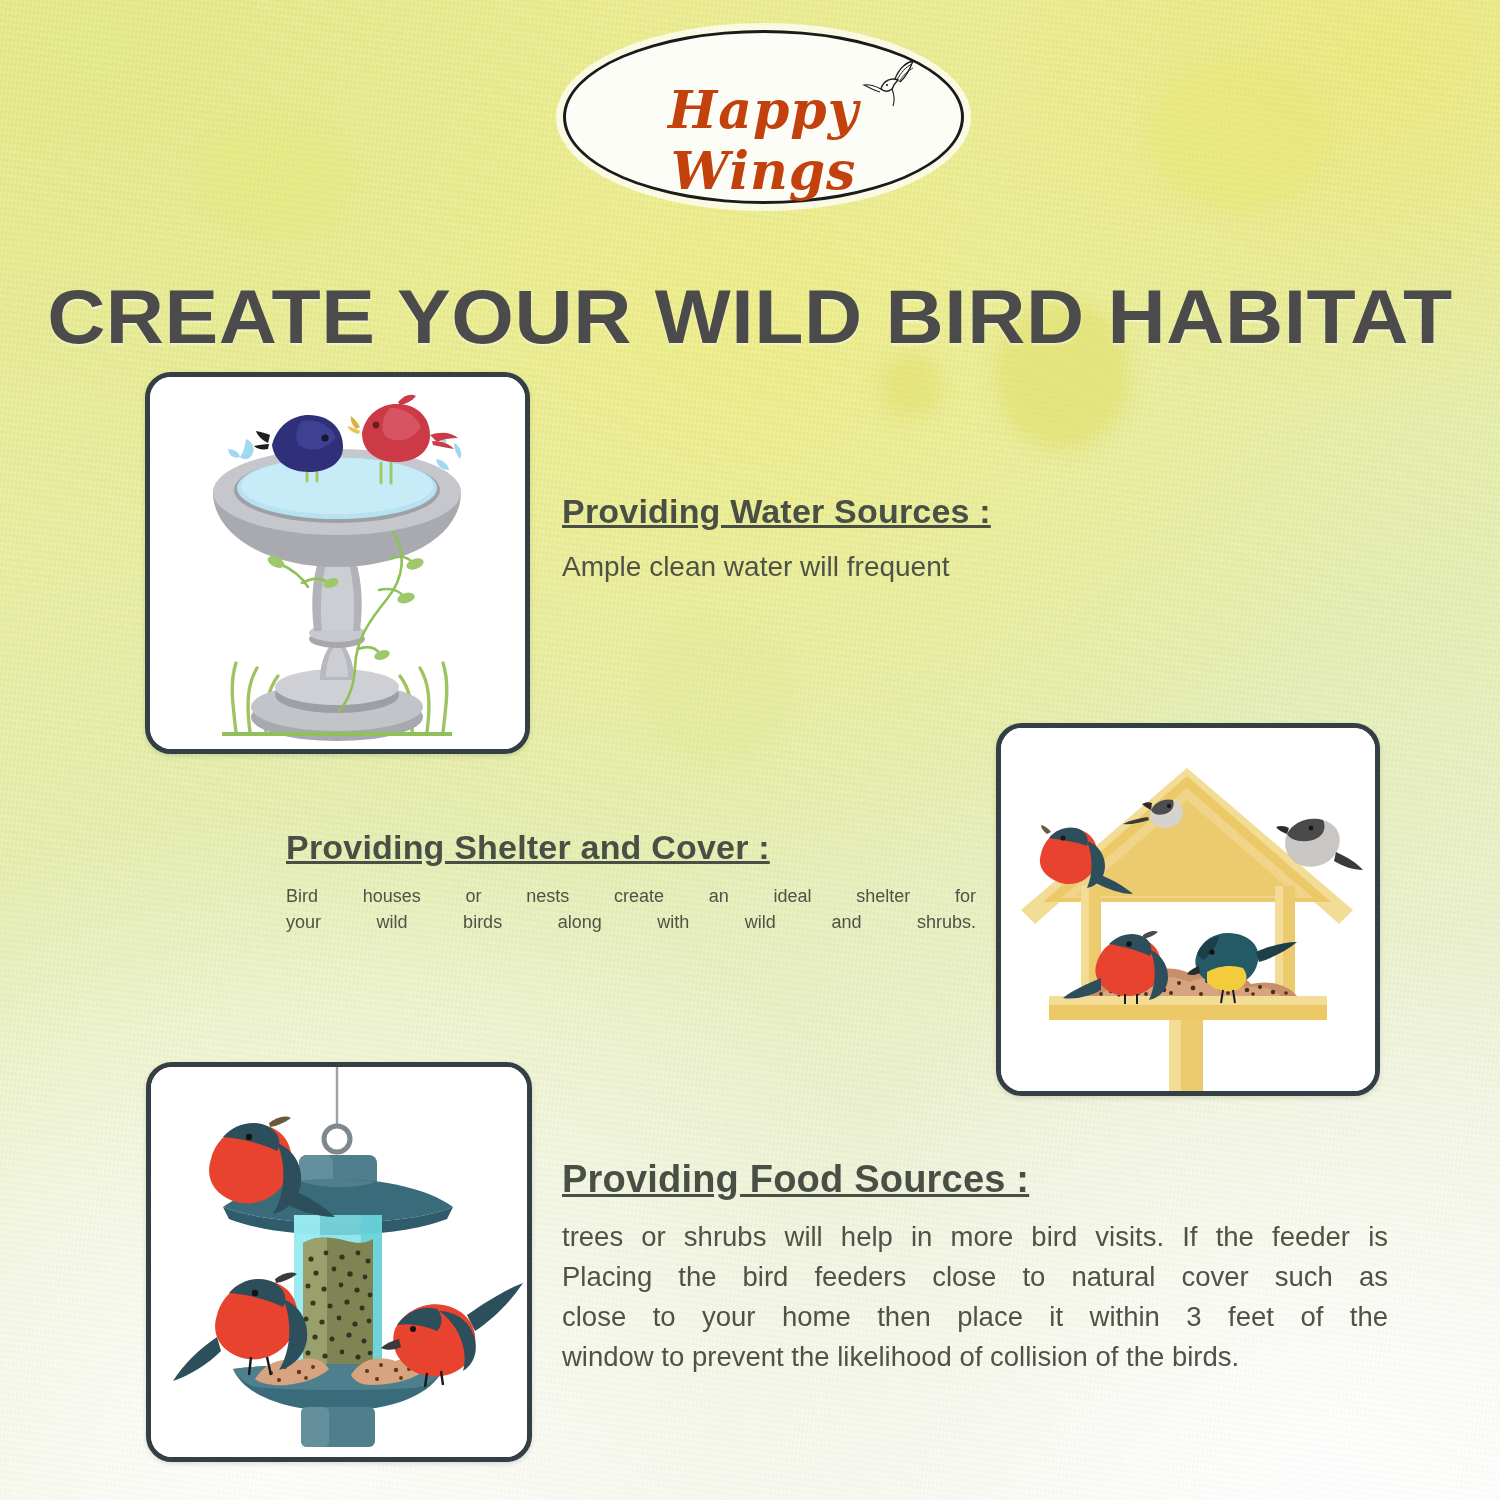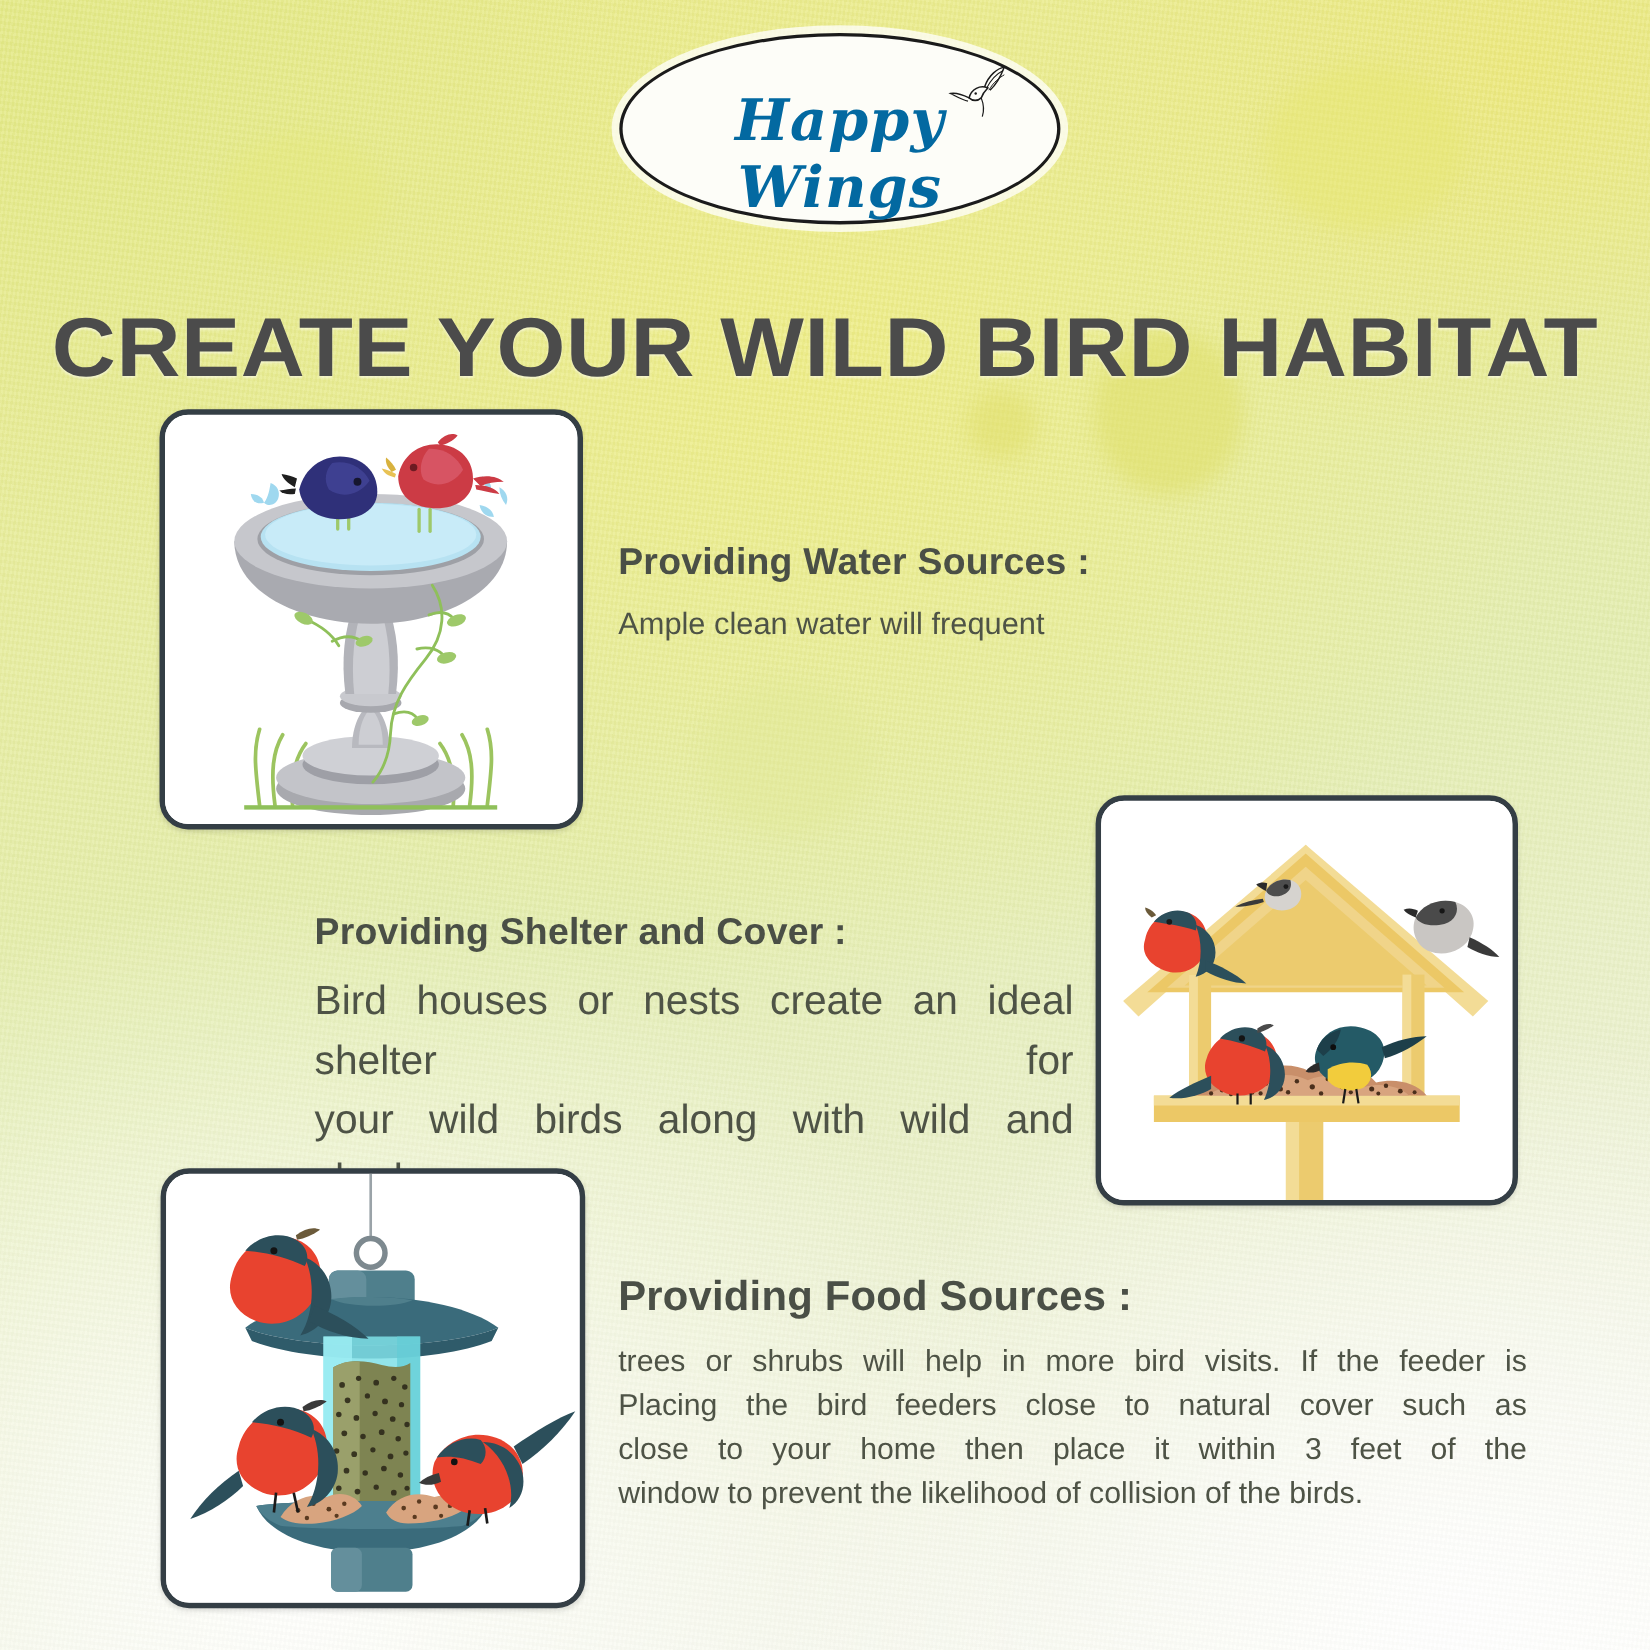--- a/index.html
+++ b/index.html
@@ -32,21 +32,21 @@
 
   
   .logo{
     position:absolute;left:563px;top:30px;width:395px;height:168px;
     background:#fdfdf8;border:3px solid #1b1b1b;border-radius:50%;
     box-shadow:0 0 0 7px rgba(255,255,255,.75);
   }
   .logo-text{
     position:absolute;left:0;right:0;top:46px;text-align:center;
     font-family:"DejaVu Serif", serif;
-    font-style:italic;font-weight:700;font-size:52px;color:#0369a1;
+    font-style:italic;font-weight:700;font-size:52px;color:#c2410c;
     letter-spacing:1px;
   }
   .logo-bird{position:absolute;right:46px;top:26px;width:64px;height:58px;}
 
   
   .title{
     position:absolute;left:0;right:0;top:222px;text-align:center;
     font-family:"Liberation Sans", sans-serif;
     font-weight:700;font-size:76px;letter-spacing:.5px;
     color:#4b4b4b;
@@ -65,35 +65,35 @@
   .card svg{display:block;width:100%;height:100%;}
   #card-water{left:145px;top:372px;width:375px;height:372px;}
   #card-shelter{left:996px;top:723px;width:374px;height:363px;}
   #card-food{left:146px;top:1062px;width:376px;height:390px;}
 
   
   .block{position:absolute;}
   .heading{
     font-family:"Liberation Sans", sans-serif;
     font-weight:700;color:#4a4f46;
-    font-size:34px;letter-spacing:.2px;margin:0 0 16px 0;
+    font-size:34px;letter-spacing:.2px;margin:0 0 16px 0;text-decoration:underline;
   }
   .body{
     font-family:Liberation Sans, sans-serif;
     color:#4e5346;font-size:28px;line-height:1.40;margin:0;
     font-weight:400;
   }
   .body.justified{text-align:justify;text-align-last:justify;}
 
   #block-water{left:562px;top:492px;width:470px;}
   #block-shelter{left:286px;top:828px;width:690px;}
   #block-food{left:562px;top:1158px;width:826px;}
   #block-food .heading{font-size:38px;}
   #block-food .body{font-size:27.5px;line-height:1.46;}
-  #block-shelter .body{font-size:37px;line-height:1.46;}
+  #block-shelter .body{font-size:18px;line-height:1.46;}
 </style>
 </head>
 <body>
 
 <div class="poster">
 
   <div class="paper-texture"></div>
 
   <div class="blotch" style="left:995px;top:300px;width:135px;height:150px;background:rgba(223,222,104,.55);"></div>
   <div class="blotch" style="left:880px;top:355px;width:62px;height:62px;background:rgba(223,222,104,.5);"></div>

